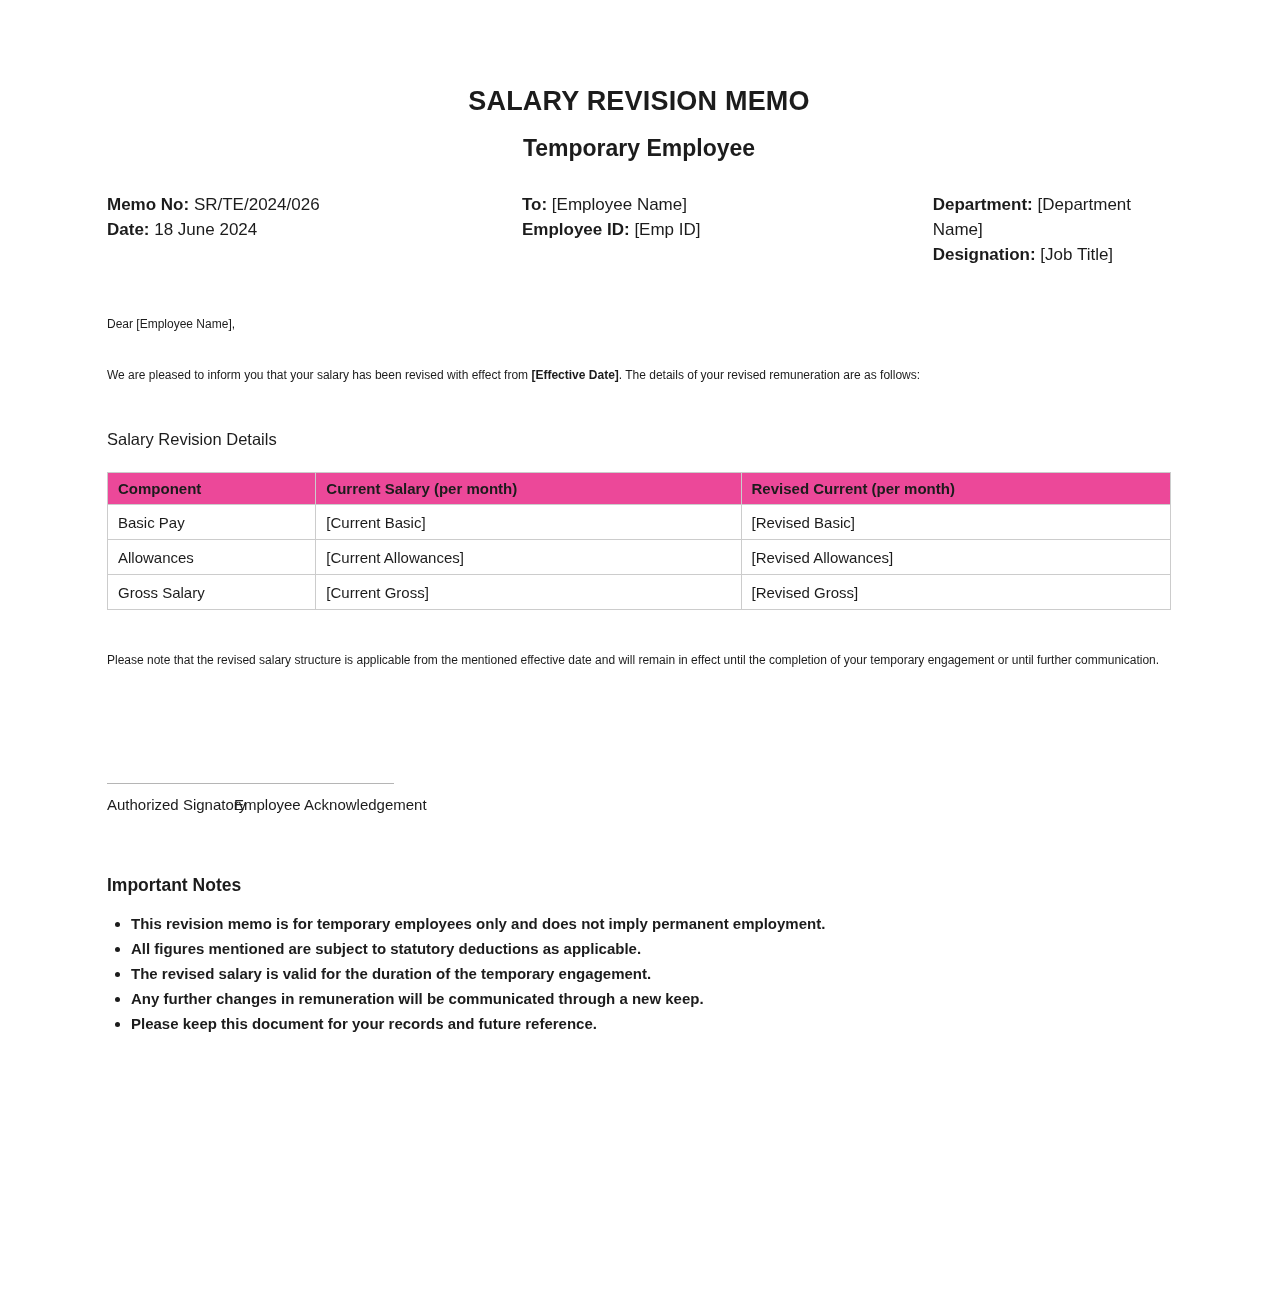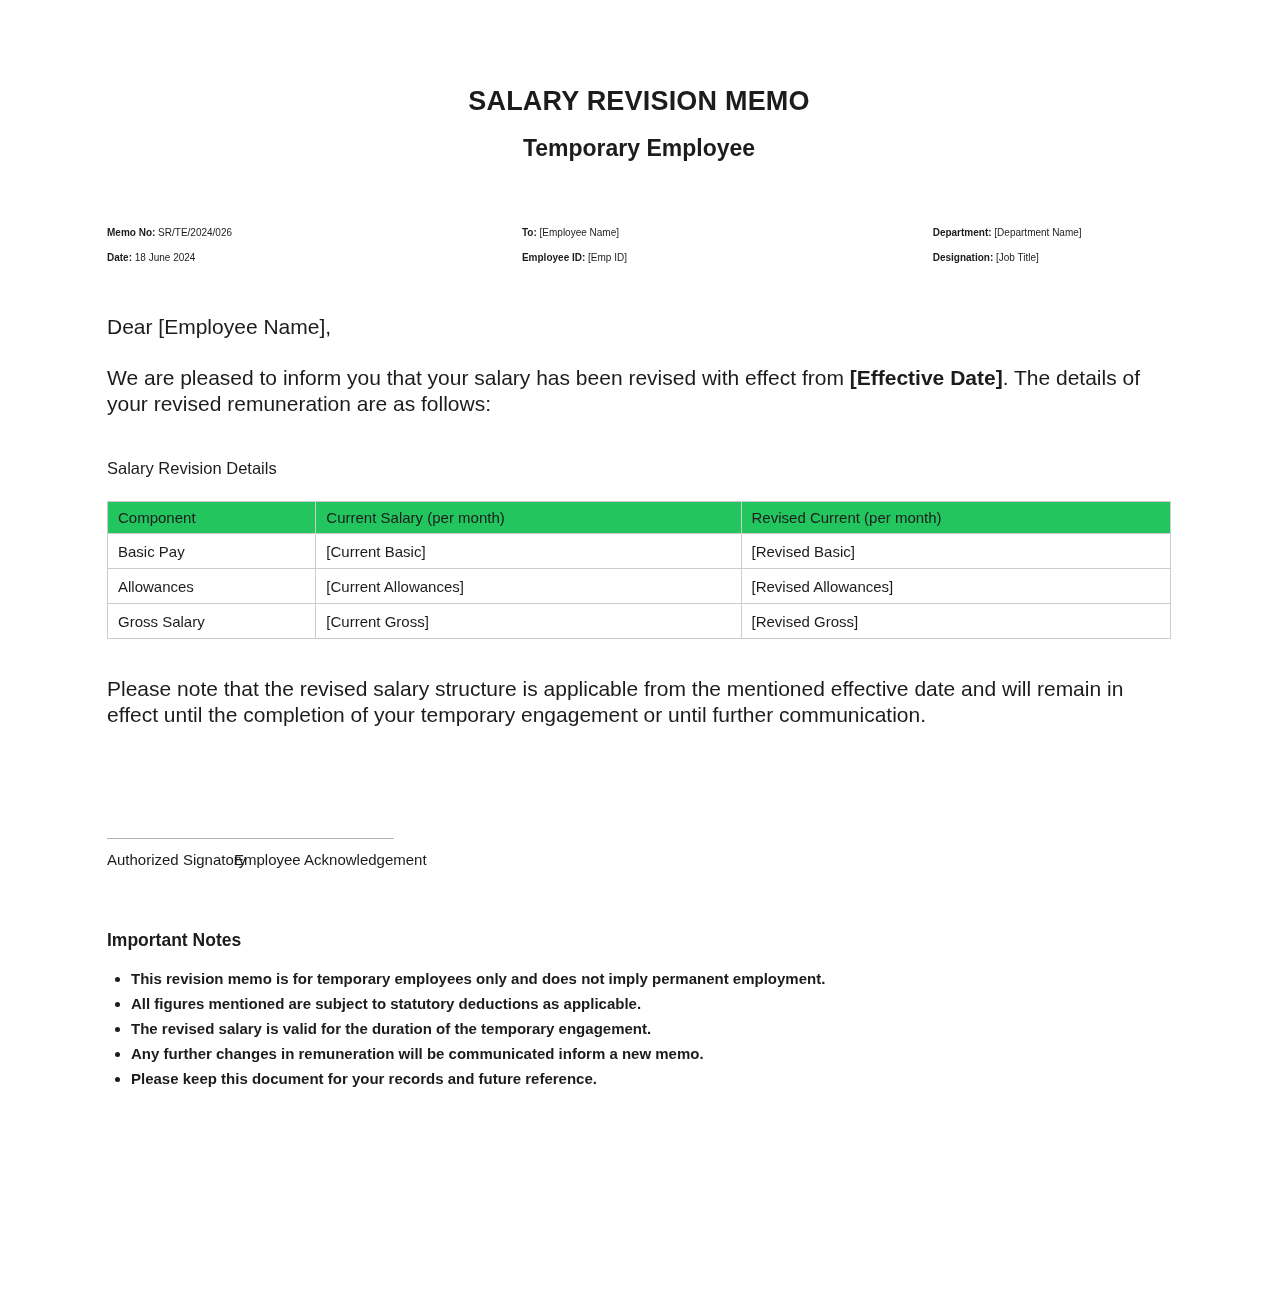--- a/index.html
+++ b/index.html
@@ -27,30 +27,30 @@
     letter-spacing: 0.2px;
   }
   .doc-subtitle {
     text-align: center;
     font-size: 23px;
     font-weight: bold;
     margin-top: 18px;
   }
   .meta-row {
     display: flex;
-    margin-top: 58px;
-    font-size: 10px;
+    margin-top: 30px;
+    font-size: 17px;
     line-height: 25px;
   }
   .meta-col { flex: 0 0 39%; }
   .meta-col.col2 { flex: 0 0 38.6%; }
   .meta-col.col3 { flex: 1; }
   .meta-line b { font-weight: bold; }
   .body-text {
-    font-size: 21px;
+    font-size: 12px;
     line-height: 26px;
   }
   .salutation { margin-top: 44px; }
   .intro { margin-top: 25px; }
   .intro b { font-weight: bold; }
   .section-title {
     margin-top: 42px;
     font-size: 16.5px;
   }
   table.salary-table {
@@ -61,23 +61,23 @@
   }
   table.salary-table th,
   table.salary-table td {
     border: 1px solid #cccccc;
     text-align: left;
     font-weight: normal;
     padding: 7px 10px;
     height: 35px;
   }
   table.salary-table th {
-    font-weight: normal;
+    font-weight: bold;
     height: 31px;
-    background: #22c55e;
+    background: #ec4899;
   }
   table.salary-table col.c1 { width: 19.6%; }
   table.salary-table col.c2 { width: 40%; }
   table.salary-table col.c3 { width: 40.4%; }
   .closing { margin-top: 37px; }
   .signatures {
     margin-top: 110px;
     display: flex;
     font-size: 15px;
   }
@@ -180,18 +180,18 @@
         <div class="sig-line"></div>
         <div class="sig-label">Employee Acknowledgement</div>
       </div>
     </div>
 
     <div class="notes-title">Important Notes</div>
     <ul class="notes-list">
       <li>This revision memo is for temporary employees only and does not imply permanent employment.</li>
       <li>All figures mentioned are subject to statutory deductions as applicable.</li>
       <li>The revised salary is valid for the duration of the temporary engagement.</li>
-      <li>Any further changes in remuneration will be communicated inform a new memo.</li>
+      <li>Any further changes in remuneration will be communicated through a new keep.</li>
       <li>Please keep this document for your records and future reference.</li>
     </ul>
 
   </div>
 </div>
 
 </body></html>

